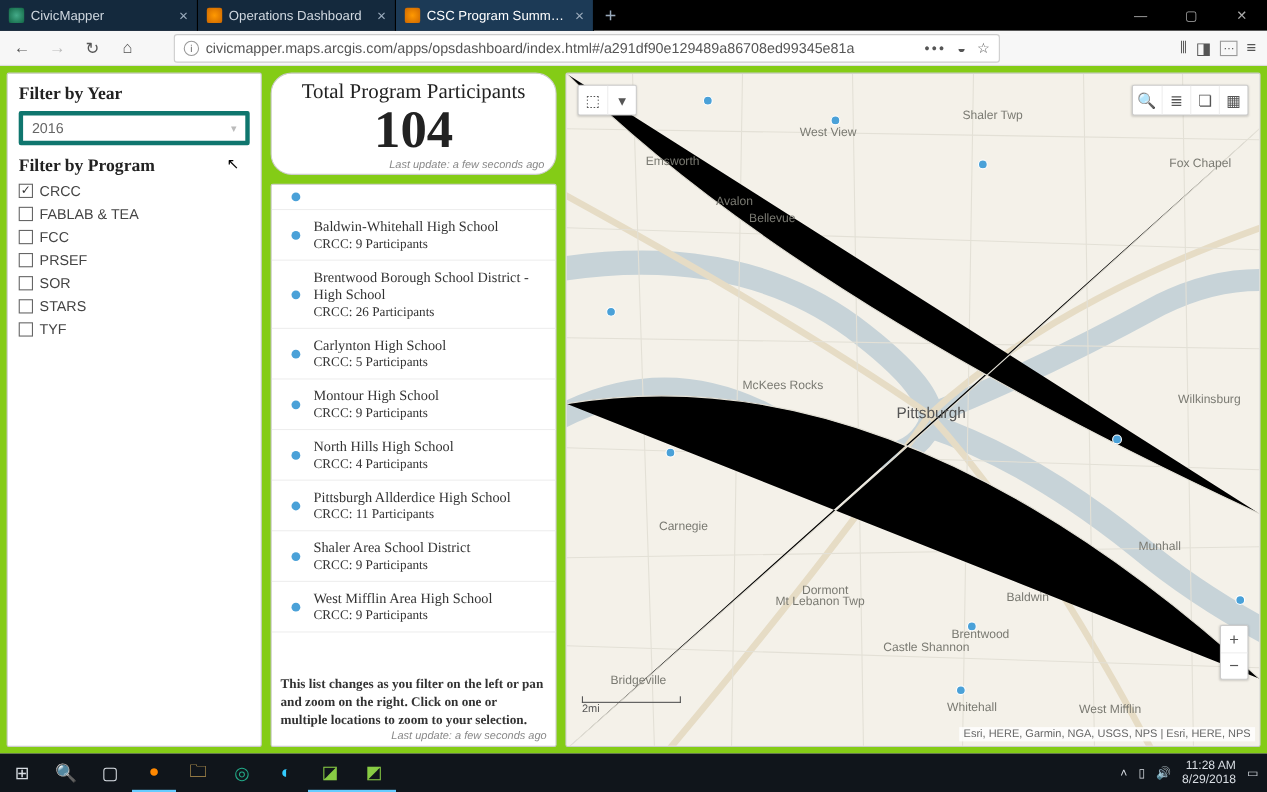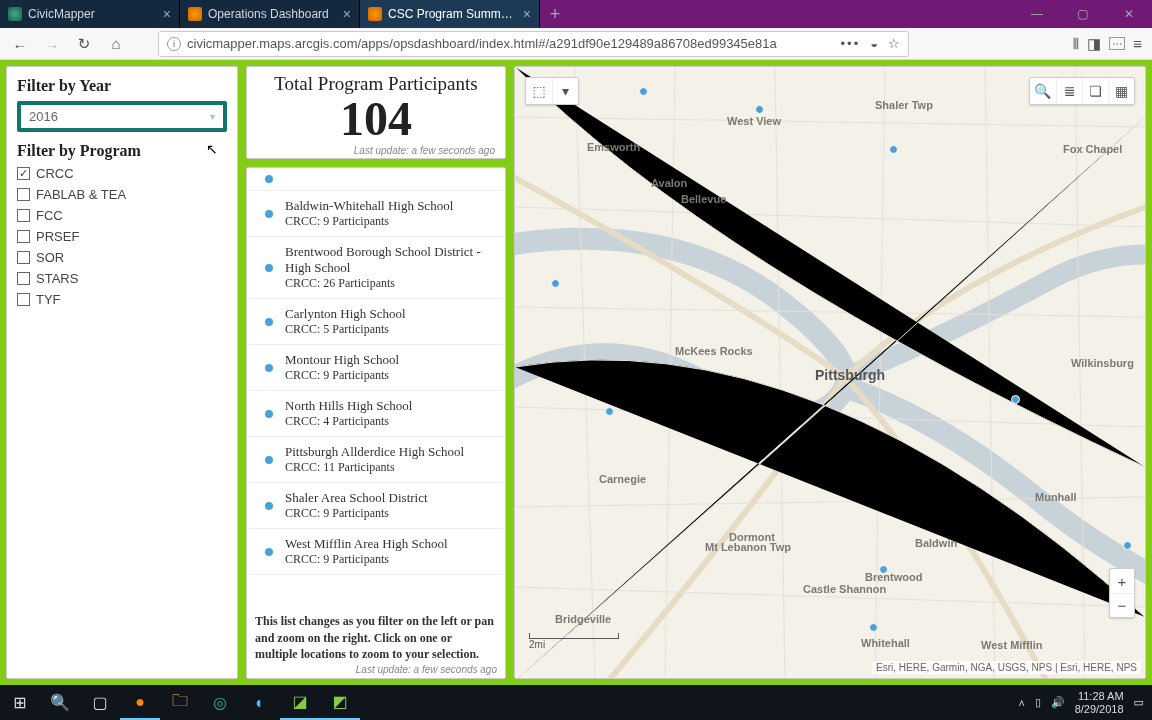--- a/index.html
+++ b/index.html
@@ -3,21 +3,21 @@
 <meta charset="utf-8">
 <style>
 * { box-sizing: border-box; margin: 0; padding: 0; }
 body {
   width: 1152px; height: 720px; overflow: hidden;
   font-family: "Segoe UI", Arial, sans-serif;
   background: #f0f0f0; font-size: 13px; color: #333;
 }
 
 .tabbar {
-  height: 28px; background: #701a75; display: flex; align-items: stretch;
+  height: 28px; background: #000000; display: flex; align-items: stretch;
 }
 .tab {
   display: flex; align-items: center; gap: 6px;
   min-width: 180px; max-width: 180px; height: 28px;
   padding: 0 8px; color: #d0d8e0; font-size: 12px;
   border-right: 1px solid #000;
   background: #14293d;
 }
 .tab.active { background: #1c3a56; color: #fff; }
 .tab-label { flex: 1; white-space: nowrap; overflow: hidden; text-overflow: ellipsis; }
@@ -56,21 +56,21 @@
   display:flex; justify-content:space-between; align-items:center; margin-bottom:10px; cursor:pointer;
 }
 .chev{font-size:10px;color:#bbb;}
 .check-list{display:flex;flex-direction:column;gap:6px;margin-top:4px;}
 .check-item{display:flex;align-items:center;gap:6px;font-size:13px;color:#444;cursor:pointer;}
 .check-box{width:13px;height:13px;border:1px solid #666;display:flex;align-items:center;justify-content:center;font-size:11px;color:#333;}
 .check-box.checked::after{content:"✓";line-height:1;}
 
 
 .mid-col{width:260px;display:flex;flex-direction:column;gap:8px;}
-.total-panel{padding:6px 10px 2px;}
+.total-panel{padding:6px 10px 2px;border-radius:19px;}
 .total-title{font-family:Georgia,serif;font-size:19px;text-align:center;color:#222;}
 .total-num{font-family:Georgia,serif;font-size:48px;font-weight:bold;text-align:center;color:#222;line-height:1;}
 .last-update{font-style:italic;font-size:10px;color:#888;text-align:right;margin-top:2px;}
 
 .list-panel{flex:1;display:flex;flex-direction:column;}
 .school-list{flex:1;overflow:auto;}
 .school-row{display:flex;gap:12px;align-items:center;padding:7px 10px;border-bottom:1px solid #eee;cursor:pointer;}
 .dot{width:8px;height:8px;border-radius:50%;background:#4aa1d8;margin-left:8px;flex-shrink:0;}
 .school-text{display:flex;flex-direction:column;}
 .school-name{font-family:Georgia,serif;font-size:13px;color:#333;}
@@ -83,21 +83,21 @@
 .map-toolbar{position:absolute;top:10px;right:10px;display:flex;background:#fff;border:1px solid #ccc;border-radius:2px;box-shadow:0 1px 2px rgba(0,0,0,.15);}
 .map-tool{width:26px;height:26px;display:flex;align-items:center;justify-content:center;font-size:14px;color:#555;border-left:1px solid #eee;cursor:pointer;}
 .map-tool:first-child{border-left:none;}
 .map-toolbar-left{position:absolute;top:10px;left:10px;display:flex;background:#fff;border:1px solid #ccc;border-radius:2px;box-shadow:0 1px 2px rgba(0,0,0,.15);}
 .zoom-ctrl{position:absolute;right:10px;bottom:60px;width:26px;background:#fff;border:1px solid #ccc;border-radius:2px;box-shadow:0 1px 2px rgba(0,0,0,.15);}
 .zoom-btn{height:24px;display:flex;align-items:center;justify-content:center;font-size:15px;color:#555;cursor:pointer;}
 .zoom-btn+.zoom-btn{border-top:1px solid #eee;}
 .map-attr{position:absolute;right:4px;bottom:4px;font-size:10px;color:#666;background:rgba(255,255,255,.8);padding:1px 4px;}
 .map-scale{position:absolute;left:14px;bottom:28px;font-size:10px;color:#555;}
 .map-scale .bar{width:90px;height:6px;border:1px solid #555;border-top:none;display:block;}
-.map-label{position:absolute;font-size:11px;color:#7a7a72;white-space:nowrap;font-family:Arial,sans-serif;font-weight:bold;}
+.map-label{position:absolute;font-size:11px;color:#7a7a72;white-space:nowrap;font-family:Arial,sans-serif;}
 .map-city{font-size:14px;color:#555;}
 
 
 .taskbar{position:absolute;left:0;right:0;bottom:0;height:35px;background:#10151b;display:flex;align-items:center;}
 .task-icon{width:40px;height:35px;display:flex;align-items:center;justify-content:center;color:#d8dde3;font-size:16px;cursor:pointer;}
 .task-icon.active{border-bottom:2px solid #6cf;}
 .task-right{margin-left:auto;display:flex;align-items:center;color:#d8dde3;font-size:11px;padding-right:8px;gap:10px;}
 .clock{text-align:right;line-height:1.1;}
 .cursor-arrow{position:absolute;left:206px;top:141px;font-size:14px;color:#000;pointer-events:none;z-index:50;}
 </style>

